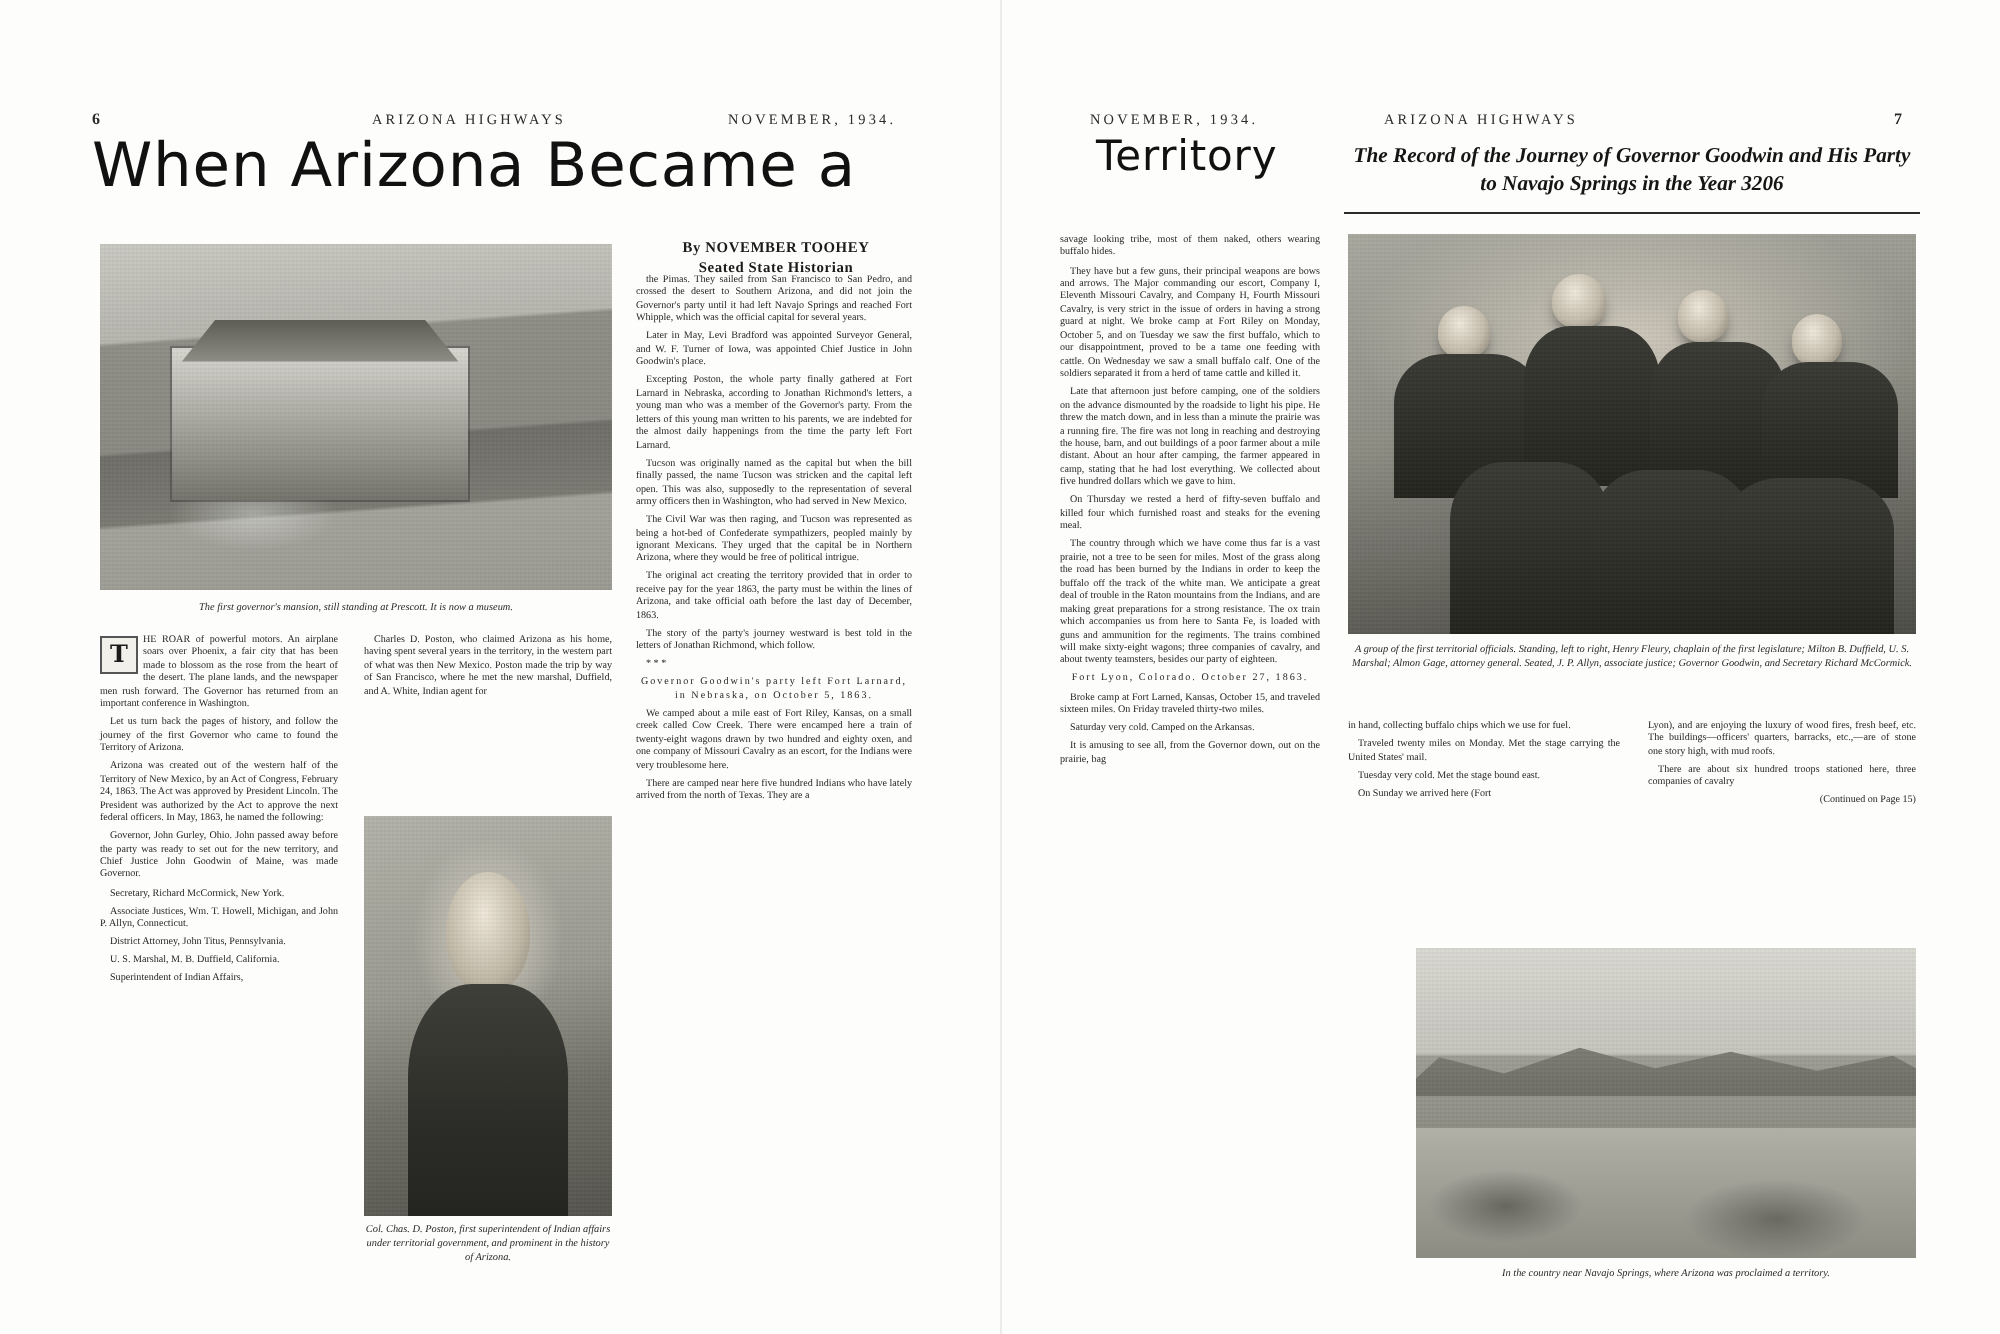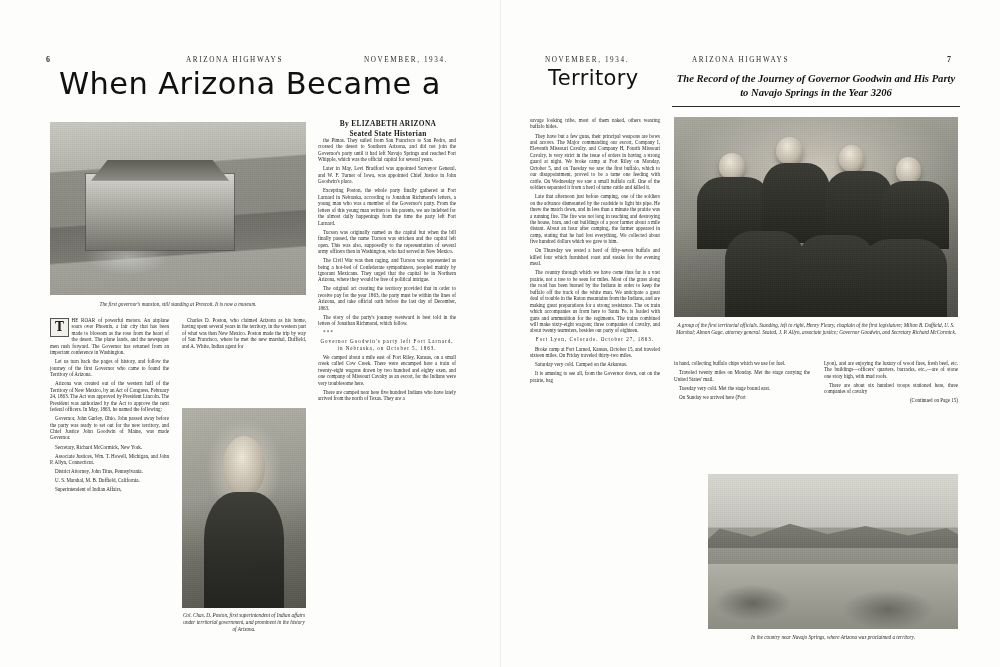--- a/index.html
+++ b/index.html
@@ -59,21 +59,20 @@
     font-family: "DejaVu Sans", sans-serif;
     font-weight: 400;
     color: #111;
     white-space: nowrap;
   }
   .headline-left {
     left: 46px;
     top: 66px;
     font-size: 30.5px;
     letter-spacing: 0.4px;
-    margin-left: 13px;
   }
   .headline-right {
     left: 548px;
     top: 66px;
     font-size: 21px;
     letter-spacing: 0.4px;
   }
   .deck {
     position: absolute;
     left: 672px;
@@ -258,21 +257,21 @@
   <div class="page page-right"></div>
   <div class="gutter"></div>
 
   <div class="folio" style="left:46px; top:55px;">6</div>
   <div class="runhead" style="left:186px; top:56px;">ARIZONA HIGHWAYS</div>
   <div class="runhead" style="left:364px; top:56px;">NOVEMBER, 1934.</div>
 
   <div class="headline headline-left">When Arizona Became a</div>
 
   <div class="byline" style="left:320px; top:119px; width:136px;">
-    <div>By ELIZABETH ARIZONA</div>
+    <div>By NOVEMBER TOOHEY</div>
     <div>Seated State Historian</div>
   </div>
 
   <div class="photo ph-mansion" style="left:50px; top:122px; width:256px; height:173px;">
     <div class="grain"></div>
   </div>
   <div class="cap" style="left:50px; top:301px; width:256px;">The first governor's mansion, still standing at Prescott.  It is now a museum.</div>
 
   <div class="col" style="left:50px; top:317px; width:119px; height:330px;">
     <p class="dropcapwrap noind"><span class="dropcap">T</span><span>HE ROAR of powerful motors. An airplane soars over Phoenix, a fair city that has been made to blossom as the rose from the heart of the desert. The plane lands, and the newspaper men rush forward.  The Governor has returned from an important conference in Washington.</span></p>

